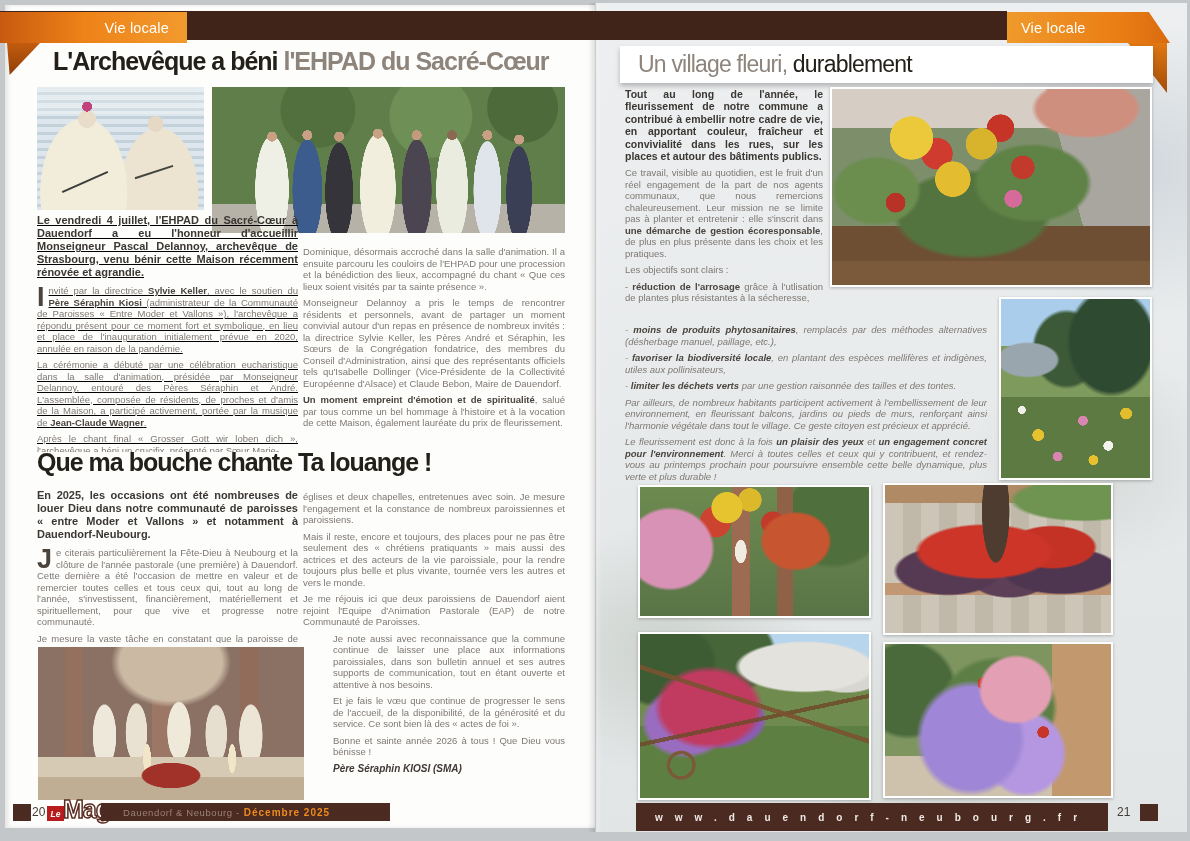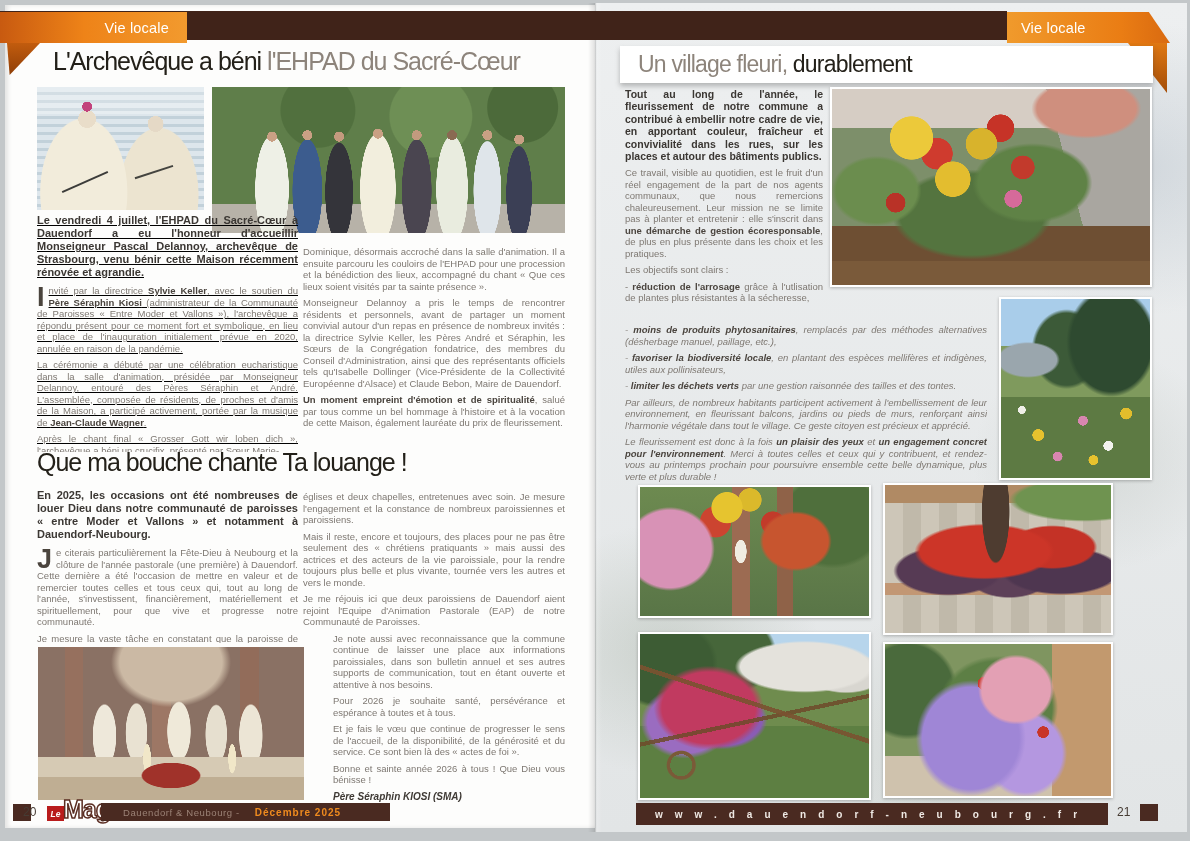--- a/index.html
+++ b/index.html
@@ -34,21 +34,21 @@
     background:linear-gradient(90deg,#c85a10,#ee8318 45%,#f29a2e); }
   .ribbon-left-fold { position:absolute; left:7px; top:43px; width:33px; height:32px;
     background:linear-gradient(180deg,#c25c0e,#8f3f08); clip-path:polygon(0 0,100% 0,8% 100%); }
   .ribbon-right { left:1007px; width:163px; padding-left:14px;
     background:linear-gradient(90deg,#f09a2c,#ea7d14 70%,#d96a10);
     clip-path:polygon(0 0,87% 0,100% 100%,0 100%); }
   .ribbon-right-fold { position:absolute; left:1128px; top:43px; width:39px; height:50px;
     background:linear-gradient(180deg,#e07812,#a34d08); clip-path:polygon(0 0,100% 0,100% 100%); }
 
   
-  .h1 { position:absolute; font-weight:normal; letter-spacing:-1px; white-space:nowrap; }
+  .h1 { position:absolute; font-weight:bold; letter-spacing:-1px; white-space:nowrap; }
   .h1-left { left:53px; top:47px; font-size:25px; }
   .t-dark { color:#232019; } .t-light { color:#8d847b; }
   .h2-left { left:37px; top:448px; font-size:25px; color:#232019; }
   .band-right { position:absolute; left:620px; top:46px; width:533px; height:37px;
     background:#ffffff; box-shadow:0 3px 5px rgba(70,70,70,.35); display:flex; align-items:center; padding-left:18px; }
   .band-right .h1r { font-weight:normal; font-size:23px; letter-spacing:-.8px; white-space:nowrap; }
 
   
   .col { position:absolute; overflow:hidden; }
   p.body { font-size:9.5px; line-height:11.5px; color:#7e7872; text-align:justify; margin-bottom:5px; }
@@ -211,30 +211,30 @@
       radial-gradient(ellipse 42px 44px at 62% 72%, #b497e0 0 88%, transparent 100%),
       radial-gradient(ellipse 60px 52px at 50% 42%, #5d7f45 0 90%, transparent 100%),
       radial-gradient(ellipse 50px 50px at 10% 30%, #4a6a3c 0 90%, transparent 100%),
       linear-gradient(90deg, transparent 0 74%, #c2996e 74%),
       linear-gradient(180deg, transparent 0 74%, #cfc2ad 74%); }
 
   
   .f-square { position:absolute; width:18px; height:17px; background:#4a2a21; }
   .f-sq-l { left:13px; top:804px; } .f-sq-r { left:1140px; top:804px; }
   .f-num { position:absolute; font-size:12px; color:#463c34; }
-  .f-num-l { left:23px; top:805px; } .f-num-r { left:1117px; top:805px; }
+  .f-num-l { left:32px; top:805px; } .f-num-r { left:1117px; top:805px; }
   .logo-le { position:absolute; left:47px; top:806px; width:17px; height:15px; background:#b91c1c;
     color:#fff; font-size:8.5px; font-weight:bold; font-style:italic; display:flex; align-items:center; justify-content:center; }
   .logo-mag { position:absolute; left:63px; top:795px; font-size:25px; font-weight:bold; letter-spacing:-1px;
     color:#fff; -webkit-text-stroke:1.5px #5a2d22; }
   .f-bar-l { position:absolute; left:101px; top:803px; width:289px; height:18px; background:#4a2a21;
-    display:flex; align-items:center; padding-left:22px; gap:15px; }
+    display:flex; align-items:center; padding-left:22px; gap:4px; }
   .f-issue { color:#9b8276; font-size:9.5px; letter-spacing:.6px; }
   .f-issue-date { color:#ef8b1e; font-weight:bold; font-size:10px; letter-spacing:1px; }
-  .f-bar-r { position:absolute; left:636px; top:803px; width:472px; height:22px; background:#4a2a21;
+  .f-bar-r { position:absolute; left:636px; top:803px; width:472px; height:28px; background:#4a2a21;
     display:flex; align-items:center; justify-content:center;
     color:#efe9e4; font-size:10px; font-weight:bold; letter-spacing:12px; }
 </style>
 </head>
 <body>
 
 <div class="canvas">
 
   <div class="page-left"></div>
   <div class="page-right"></div>
@@ -274,21 +274,20 @@
   <div class="col a2col1">
     <p class="intro-bold">En 2025, les occasions ont été nombreuses de louer Dieu dans notre communauté de paroisses « entre Moder et Vallons » et notamment à Dauendorf-Neubourg.</p>
     <p class="body dc">Je citerais particulièrement la Fête-Dieu à Neubourg et la clôture de l'année pastorale (une première) à Dauendorf. Cette dernière a été l'occasion de mettre en valeur et de remercier toutes celles et tous ceux qui, tout au long de l'année, s'investissent, financièrement, matériellement et spirituellement, pour que vive et progresse notre communauté.</p>
     <p class="body">Je mesure la vaste tâche en constatant que la paroisse de Dauendorf-Neubourg gère, consciencieusement, deux</p>
   </div>
   <div class="col a2col2">
     <p class="body">églises et deux chapelles, entretenues avec soin. Je mesure l'engagement et la constance de nombreux paroissiennes et paroissiens.</p>
     <p class="body">Mais il reste, encore et toujours, des places pour ne pas être seulement des « chrétiens pratiquants » mais aussi des actrices et des acteurs de la vie paroissiale, pour la rendre toujours plus belle et plus vivante, tournée vers les autres et vers le monde.</p>
     <p class="body">Je me réjouis ici que deux paroissiens de Dauendorf aient rejoint l'Equipe d'Animation Pastorale (EAP) de notre Communauté de Paroisses.</p>
     <p class="body ind">Je note aussi avec reconnaissance que la commune continue de laisser une place aux informations paroissiales, dans son bulletin annuel et ses autres supports de communication, tout en étant ouverte et attentive à nos besoins.</p>
-    <p class="body ind">Pour 2026 je souhaite santé, persévérance et espérance à toutes et à tous.</p>
     <p class="body ind">Et je fais le vœu que continue de progresser le sens de l'accueil, de la disponibilité, de la générosité et du service. Ce sont bien là des « actes de foi ».</p>
     <p class="body ind">Bonne et sainte année 2026 à tous ! Que Dieu vous bénisse !</p>
     <p class="sig">Père Séraphin KIOSI (SMA)</p>
   </div>
 
   <div class="photo photoC"></div>
 
   <div class="f-square f-sq-l"></div>
   <div class="f-num f-num-l">20</div>
   <div class="logo-le">Le</div>

